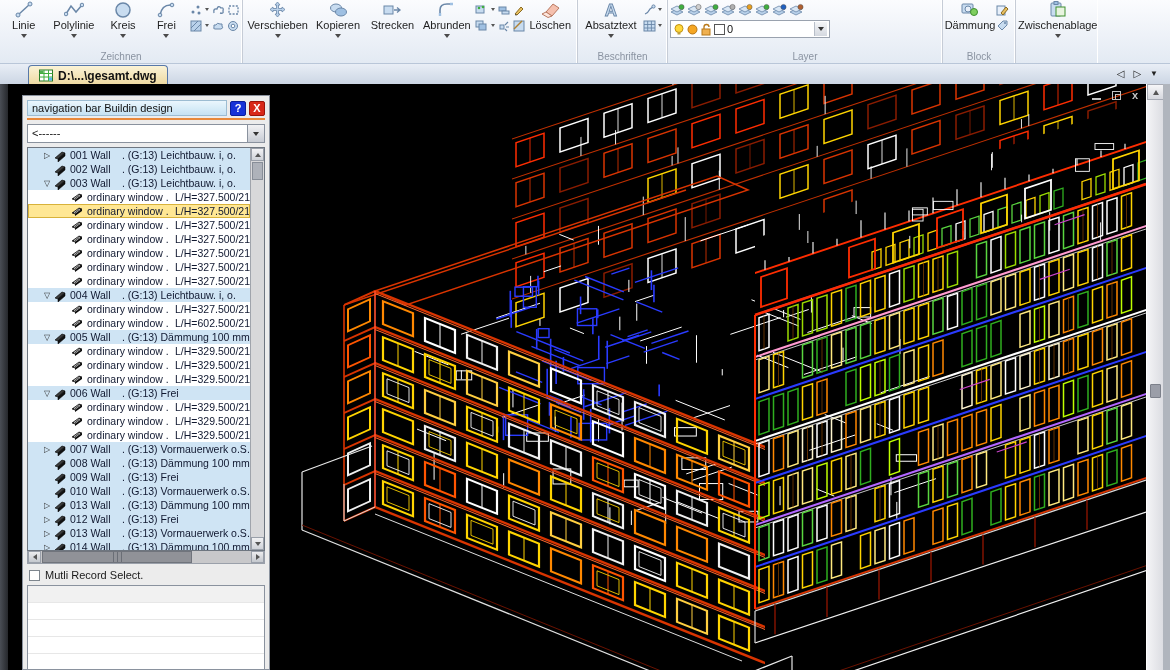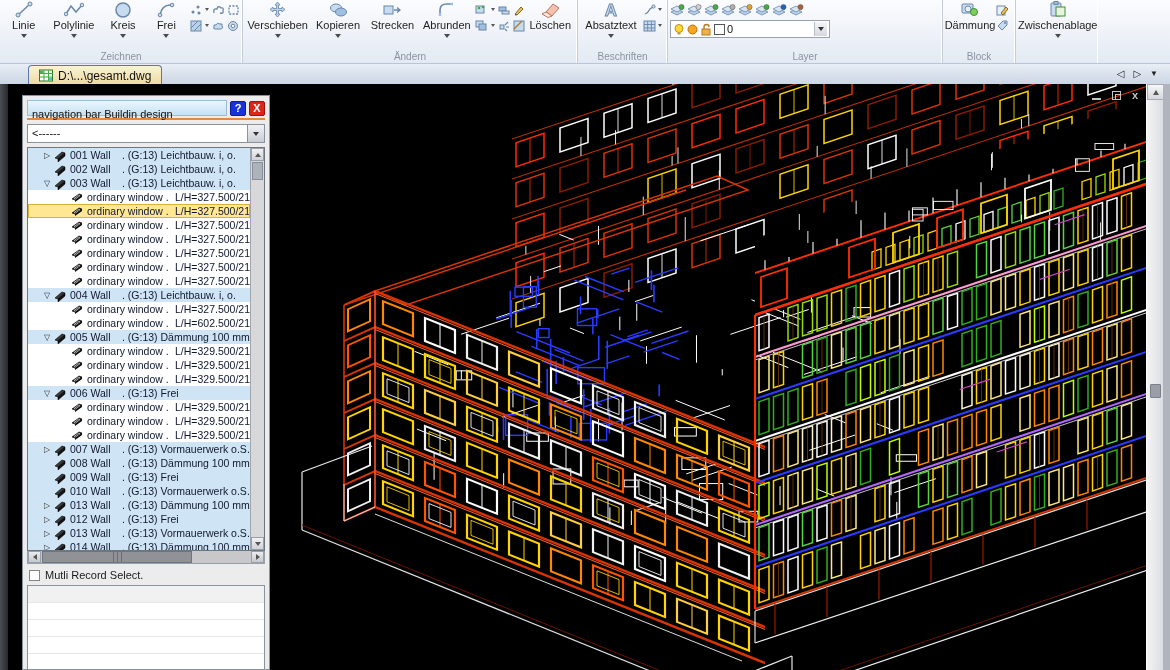--- a/index.html
+++ b/index.html
@@ -37,21 +37,21 @@
   .dn { width:0; height:0; border-left:3px solid transparent; border-right:3px solid transparent;
     border-top:4px solid #333; }
   .lbox { width:11px; height:11px; border:1px solid #555; background:#fff; }
 
   
   #tabbar { position:absolute; left:0; top:63px; width:1170px; height:21px;
     background:linear-gradient(#e9eef6,#ccd6e4); border-top:1px solid #b9c6d8; }
   .tab { position:absolute; left:28px; top:1px; height:20px;
     background:linear-gradient(#fbf3d6,#edd9a0); border:1px solid #5878a8; border-bottom:none;
     border-radius:4px 4px 0 0; display:flex; align-items:center; gap:5px; padding:0 10px; }
-  .tab .tlabel { font-size:12px; font-weight:normal; color:#111; }
+  .tab .tlabel { font-size:12px; font-weight:bold; color:#111; }
   .tabnav { position:absolute; right:12px; top:3px; display:flex; gap:9px; align-items:center; }
   .tabnav span { font-size:10px; color:#222; line-height:14px; }
 
   
   #viewport { position:absolute; left:8px; top:84px; width:1138px; height:586px; background:#000; }
   #vctrl { position:absolute; right:8px; top:6px; display:flex; gap:11px; align-items:center; z-index:5; }
   .wmin { width:9px; height:2px; background:#c4c4c4; margin-top:6px; }
   .wrest { width:9px; height:9px; border:1px solid #c4c4c4; position:relative; }
   .wrest::after { content:""; position:absolute; left:2px; top:2px; width:4px; height:4px; border:1px solid #c4c4c4; }
   .wclose { color:#c4c4c4; font-size:11px; font-weight:bold; line-height:11px; }
@@ -67,21 +67,21 @@
   #ledge { position:absolute; left:0; top:84px; width:8px; height:586px;
     background:linear-gradient(90deg,#4a4e55,#26282c); }
 
   
   #panel { position:absolute; left:22px; top:95px; width:248px; height:575px;
     background:#ececec; border:1px solid #8a929e; box-shadow:2px 2px 6px rgba(0,0,0,.6);
     display:flex; flex-direction:column; overflow:hidden; }
   .ptitle { display:flex; align-items:center; gap:3px; margin:4px 4px 0 4px;
     padding-bottom:2px; border-bottom:2px solid #e8883a; }
   .ptlabel { flex:1; height:16px; background:linear-gradient(#eaf6fd,#c6e2f3);
-    border:1px solid #9cbcd2; font-size:11px; color:#111; padding:7px 4px; }
+    border:1px solid #9cbcd2; font-size:11px; color:#111; padding:1px 4px; }
   .pbtn { width:16px; height:15px; font-size:11px; font-weight:bold; color:#fff;
     display:flex; align-items:center; justify-content:center; border-radius:2px; }
   .helpb { background:#1632d8; border:1px solid #0a1e9a; }
   .closeb { background:#d82818; border:1px solid #9a140a; }
   .pcombo { display:flex; margin:4px 4px 0 4px; height:19px; background:#fff;
     border:1px solid #8a929e; }
   .pcombo .fval { flex:1; font-size:11px; color:#111; padding:2px 4px; }
   .pcombo .dbtn2 { width:17px; background:linear-gradient(#f2f2f4,#c8ccd4);
     border-left:1px solid #8a929e; display:flex; align-items:center; justify-content:center; }
   #tree { position:relative; margin:4px 4px 0 4px; height:404px; background:#fff;
@@ -315,21 +315,20 @@
           <span class="bicon">
             <svg class="icon" width="21" height="17">
                 <polygon points="6,11 13,3 19,7 12,15" fill="#f5c0ae" stroke="#b87860"></polygon>
                 <polygon points="2,13 6,11 12,15 8,16.5" fill="#fde6dd" stroke="#b87860"></polygon>
               </svg>
           </span>
           <span class="blabel">Löschen</span>
           <span class="nocaret"></span>
         </div>
       </div>
-      <div class="glabel">Ändern</div>
     </div>
 
     <div class="rgroup" style="width:90px">
       <div class="gbody">
         <div class="bigbtn" style="width:62px">
           <span class="bicon">
             <svg class="icon" width="18" height="17">
                 <text x="9" y="15" text-anchor="middle" font-size="17" font-weight="bold" fill="#c8dcf0" stroke="#6a87a8" stroke-width="0.9" font-family="Liberation Sans, sans-serif">A</text>
               </svg>
           </span>

